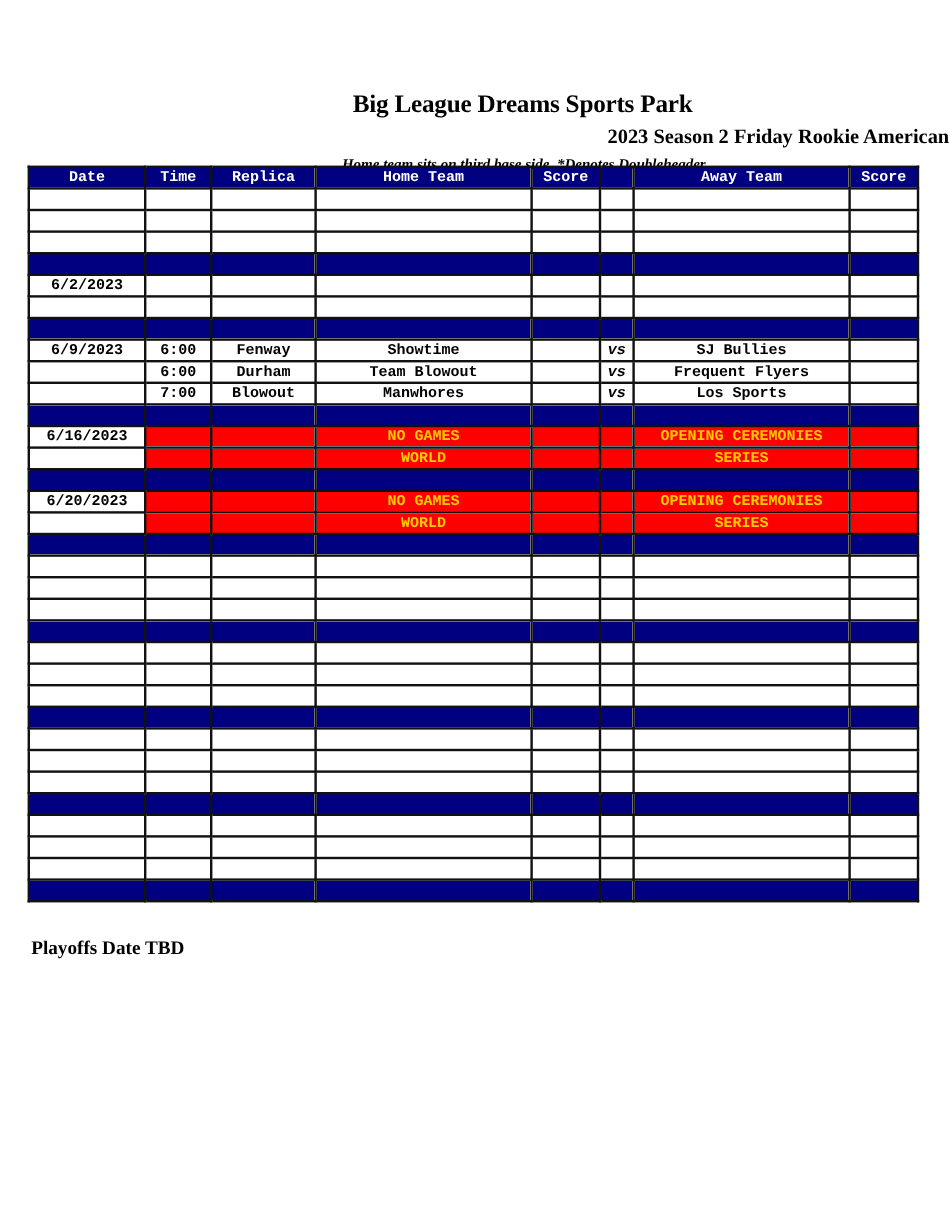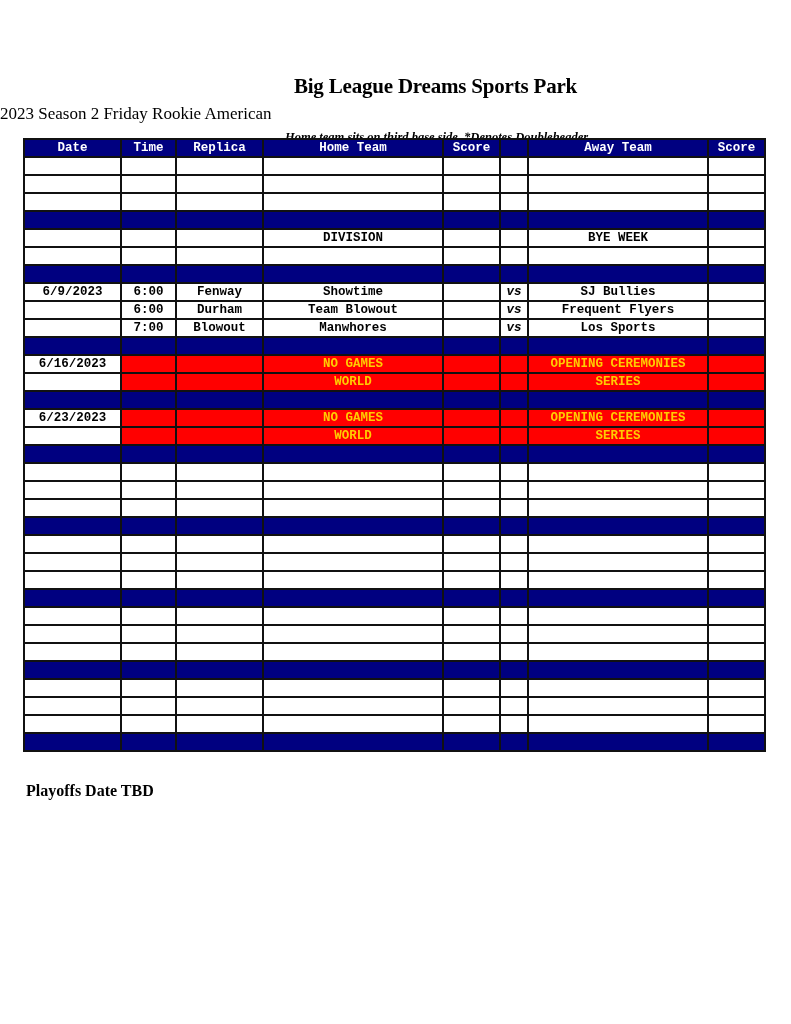--- a/index.html
+++ b/index.html
@@ -1,21 +1,21 @@
 <!DOCTYPE html>
 <html style="--navy: #000080; --red: #ff0000; --gold: #ffcc00;"><head>
 <meta charset="utf-8">
 <style>
   html, body { margin: 0; padding: 0; background: #ffffff; }
   body { width: 791px; height: 1024px; position: relative; overflow: hidden;
          font-family: "Liberation Serif", "DejaVu Serif", serif; color: #000; }
   .title { position: absolute; left: 0; width: 791px; top: 74px; text-align: center;
            font-weight: bold; font-size: 21px; letter-spacing: -0.2px; padding-left: 40px; }
-  .subtitle { position: absolute; left: 0; width: 791px; top: 104px; text-align: left;
-              font-weight: normal; font-size: 17px; }
+  .subtitle { position: absolute; left: 0; width: 791px; top: 104px; text-align: right;
+              font-weight: bold; font-size: 17px; }
   .note { position: absolute; left: 0; width: 791px; top: 130px; text-align: center;
           font-weight: bold; font-style: italic; font-size: 12.5px; padding-left: 41px; }
   table.sched { position: absolute; left: 23px; top: 138px; border-collapse: collapse;
                 table-layout: fixed; width: 741px; font-family: Liberation Mono, monospace; }
   table.sched td, table.sched th { height: 16px; padding: 0; border: 2px solid #111;
                                    text-align: center; font-weight: bold; font-size: 12.5px;
                                    line-height: 14px; overflow: hidden; white-space: nowrap; }
   table.sched th { background: var(--navy); color: #fff; font-size: 12.5px; }
   tr.blue td { background: var(--navy); }
   tr.red td.rd { background: var(--red); color: var(--gold); text-align: center; }
@@ -88,27 +88,27 @@
         <td></td>
         <td></td>
         <td></td>
         <td></td>
         <td></td>
         <td></td>
         <td></td>
         <td></td>
       </tr>
       <tr class="white">
-        <td></td>
-        <td></td>
-        <td></td>
-        <td>DIVISION</td>
-        <td></td>
-        <td class="vs"></td>
-        <td>BYE WEEK</td>
+        <td>6/2/2023</td>
+        <td></td>
+        <td></td>
+        <td></td>
+        <td></td>
+        <td class="vs"></td>
+        <td></td>
         <td></td>
       </tr>
       <tr class="white">
         <td></td>
         <td></td>
         <td></td>
         <td></td>
         <td></td>
         <td class="vs"></td>
         <td></td>
@@ -188,21 +188,21 @@
         <td></td>
         <td></td>
         <td></td>
         <td></td>
         <td></td>
         <td></td>
         <td></td>
         <td></td>
       </tr>
       <tr class="red">
-        <td>6/23/2023</td>
+        <td>6/20/2023</td>
         <td class="rd"></td>
         <td class="rd"></td>
         <td class="rd">NO GAMES</td>
         <td class="rd"></td>
         <td class="rd vs"></td>
         <td class="rd">OPENING CEREMONIES</td>
         <td class="rd"></td>
       </tr>
       <tr class="red">
         <td></td>

